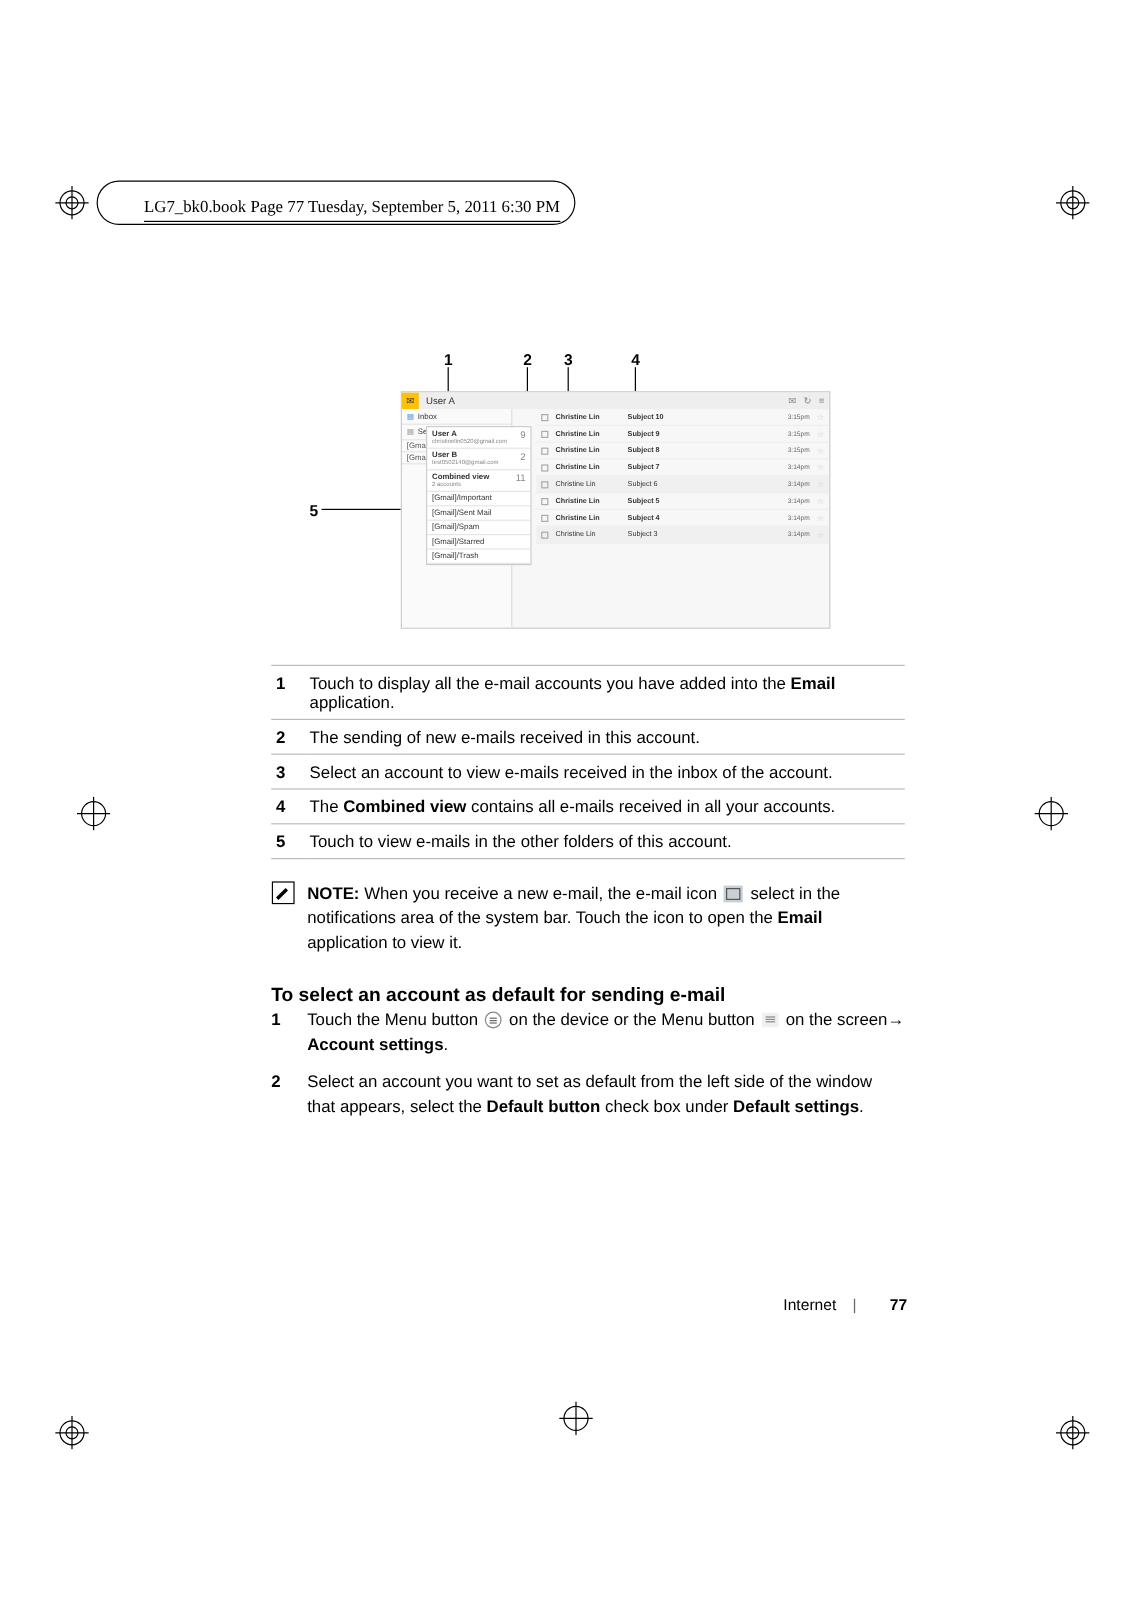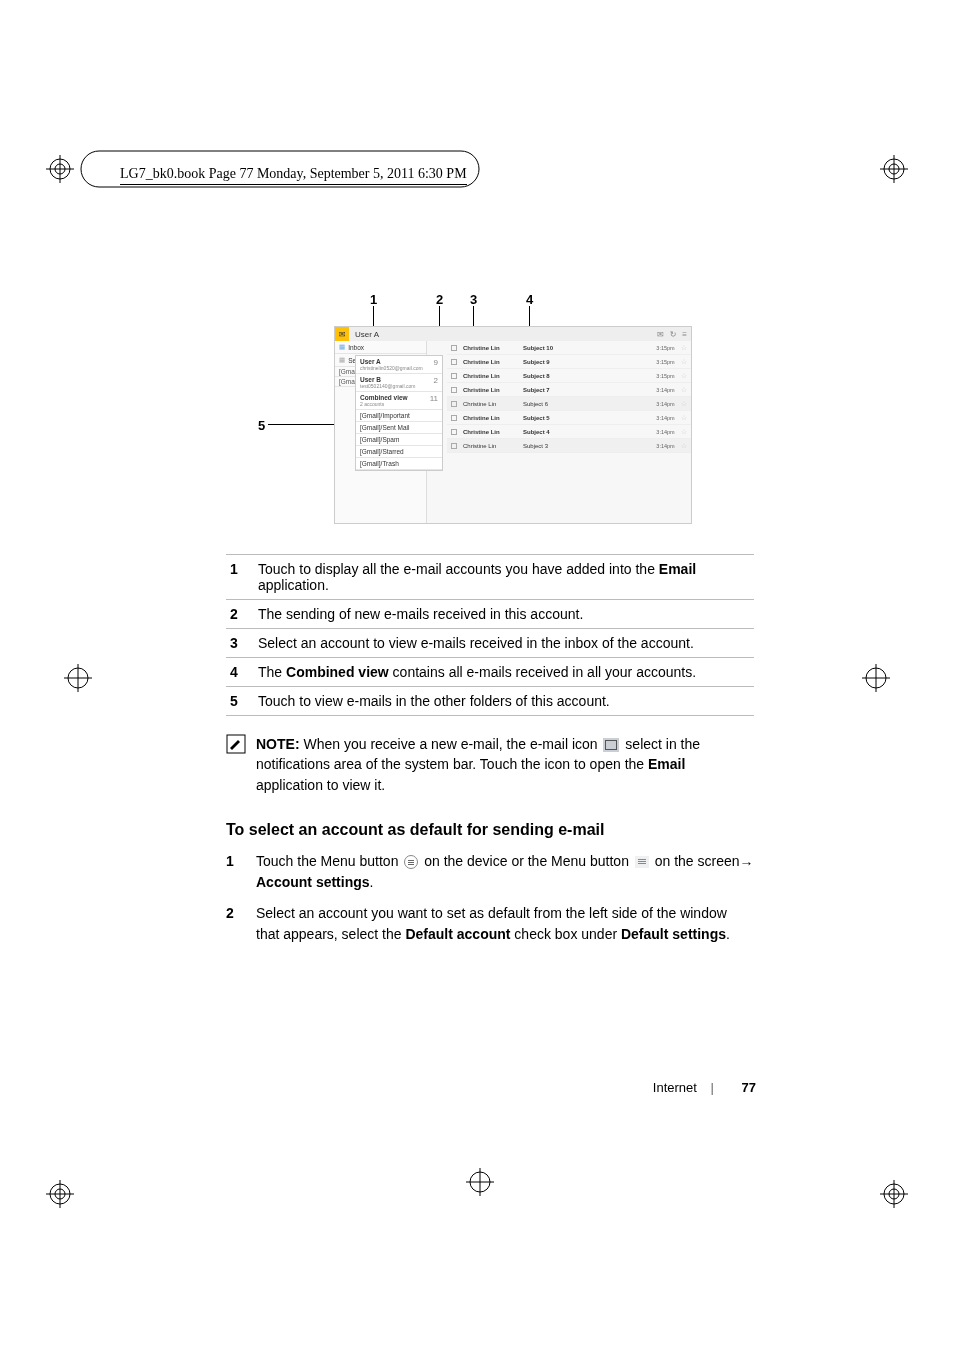--- a/index.html
+++ b/index.html
@@ -87,21 +87,21 @@
   .note-icon { width:20px; height:20px; flex:none; }
   .note-icon svg { display:block; }
   .inline-icon { display:inline-block; width:16px; height:14px; background:#c9cfd4; vertical-align:middle; margin:0 2px; position:relative; }
   .inline-icon.mail::before { content:""; position:absolute; left:2px; top:2px; right:2px; bottom:2px; border:1px solid #555; }
 
   .menu-icon { display:inline-block; width:14px; height:14px; border:1px solid #888; border-radius:50%; vertical-align:middle; position:relative; margin:0 2px; }
   .menu-icon::before { content:""; position:absolute; left:3px; right:3px; top:4px; height:1px; background:#666; box-shadow:0 2px 0 #666, 0 4px 0 #666; }
   .menu-icon2 { display:inline-block; width:14px; height:12px; background:#eef0f2; vertical-align:middle; margin:0 2px; position:relative; }
   .menu-icon2::before { content:""; position:absolute; left:3px; right:3px; top:3px; height:1px; background:#888; box-shadow:0 2px 0 #888, 0 4px 0 #888; }
 
-  h2.section2 { font-size:16px; font-weight:bold; margin-top:26px; margin-bottom:12px; }
+  h2.section2 { font-size:16px; font-weight:bold; margin-top:26px; }
 
   .steps { font-size:14px; line-height:1.5; }
   .step { display:flex; gap:14px; margin-bottom:10px; }
   .step .snum { width:16px; font-weight:bold; }
   .step .sbody { flex:1; }
 
   .footer { position:absolute; right:198px; top:1080px; font-size:13px; }
   .footer .pnum { font-weight:bold; margin-left:14px; }
   .footer .sep { margin:0 10px; color:#666; }
 </style>
@@ -157,21 +157,21 @@
 </div>
 <div class="reg" style="left:466px; top:1168px;">
   <svg viewBox="0 0 28 28">
       <circle cx="14" cy="14" r="10" fill="none" stroke="#000" stroke-width="1"></circle>
       <line x1="14" y1="0" x2="14" y2="28" stroke="#000"></line>
       <line x1="0" y1="14" x2="28" y2="14" stroke="#000"></line>
     </svg>
 </div>
 
 <div class="print-header">
-  <span>LG7_bk0.book  Page 77  Monday, September 5, 2011  6:30 PM</span>
+  <span>LG7_bk0.book  Page 77  Tuesday, September 5, 2011  6:30 PM</span>
 </div>
 
 <svg style="position:absolute; left:80px; top:150px; width:400px; height:40px;">
   <rect x="1" y="1" width="398" height="36" rx="18" ry="18" fill="none" stroke="#000" stroke-width="1"></rect>
 </svg>
 
 <div class="page-content">
 
 
   <div class="figure-wrap">
@@ -346,21 +346,21 @@
   <div class="steps">
     <div class="step">
       <div class="snum">1</div>
       <div class="sbody">
         <span>Touch the Menu button </span><span class="menu-icon"></span><span> on the device or the Menu button </span><span class="menu-icon2"></span><span> on the screen</span><span>→ </span><b>Account settings</b><span>.</span>
       </div>
     </div>
     <div class="step">
       <div class="snum">2</div>
       <div class="sbody">
-        <span>Select an account you want to set as default from the left side of the window that appears, select the </span><b>Default account</b><span> check box under </span><b>Default settings</b><span>.</span>
+        <span>Select an account you want to set as default from the left side of the window that appears, select the </span><b>Default button</b><span> check box under </span><b>Default settings</b><span>.</span>
       </div>
     </div>
   </div>
 
 </div>
 
 <div class="footer">
   <span>Internet</span>
   <span class="sep">|</span>
   <span class="pnum">77</span>

